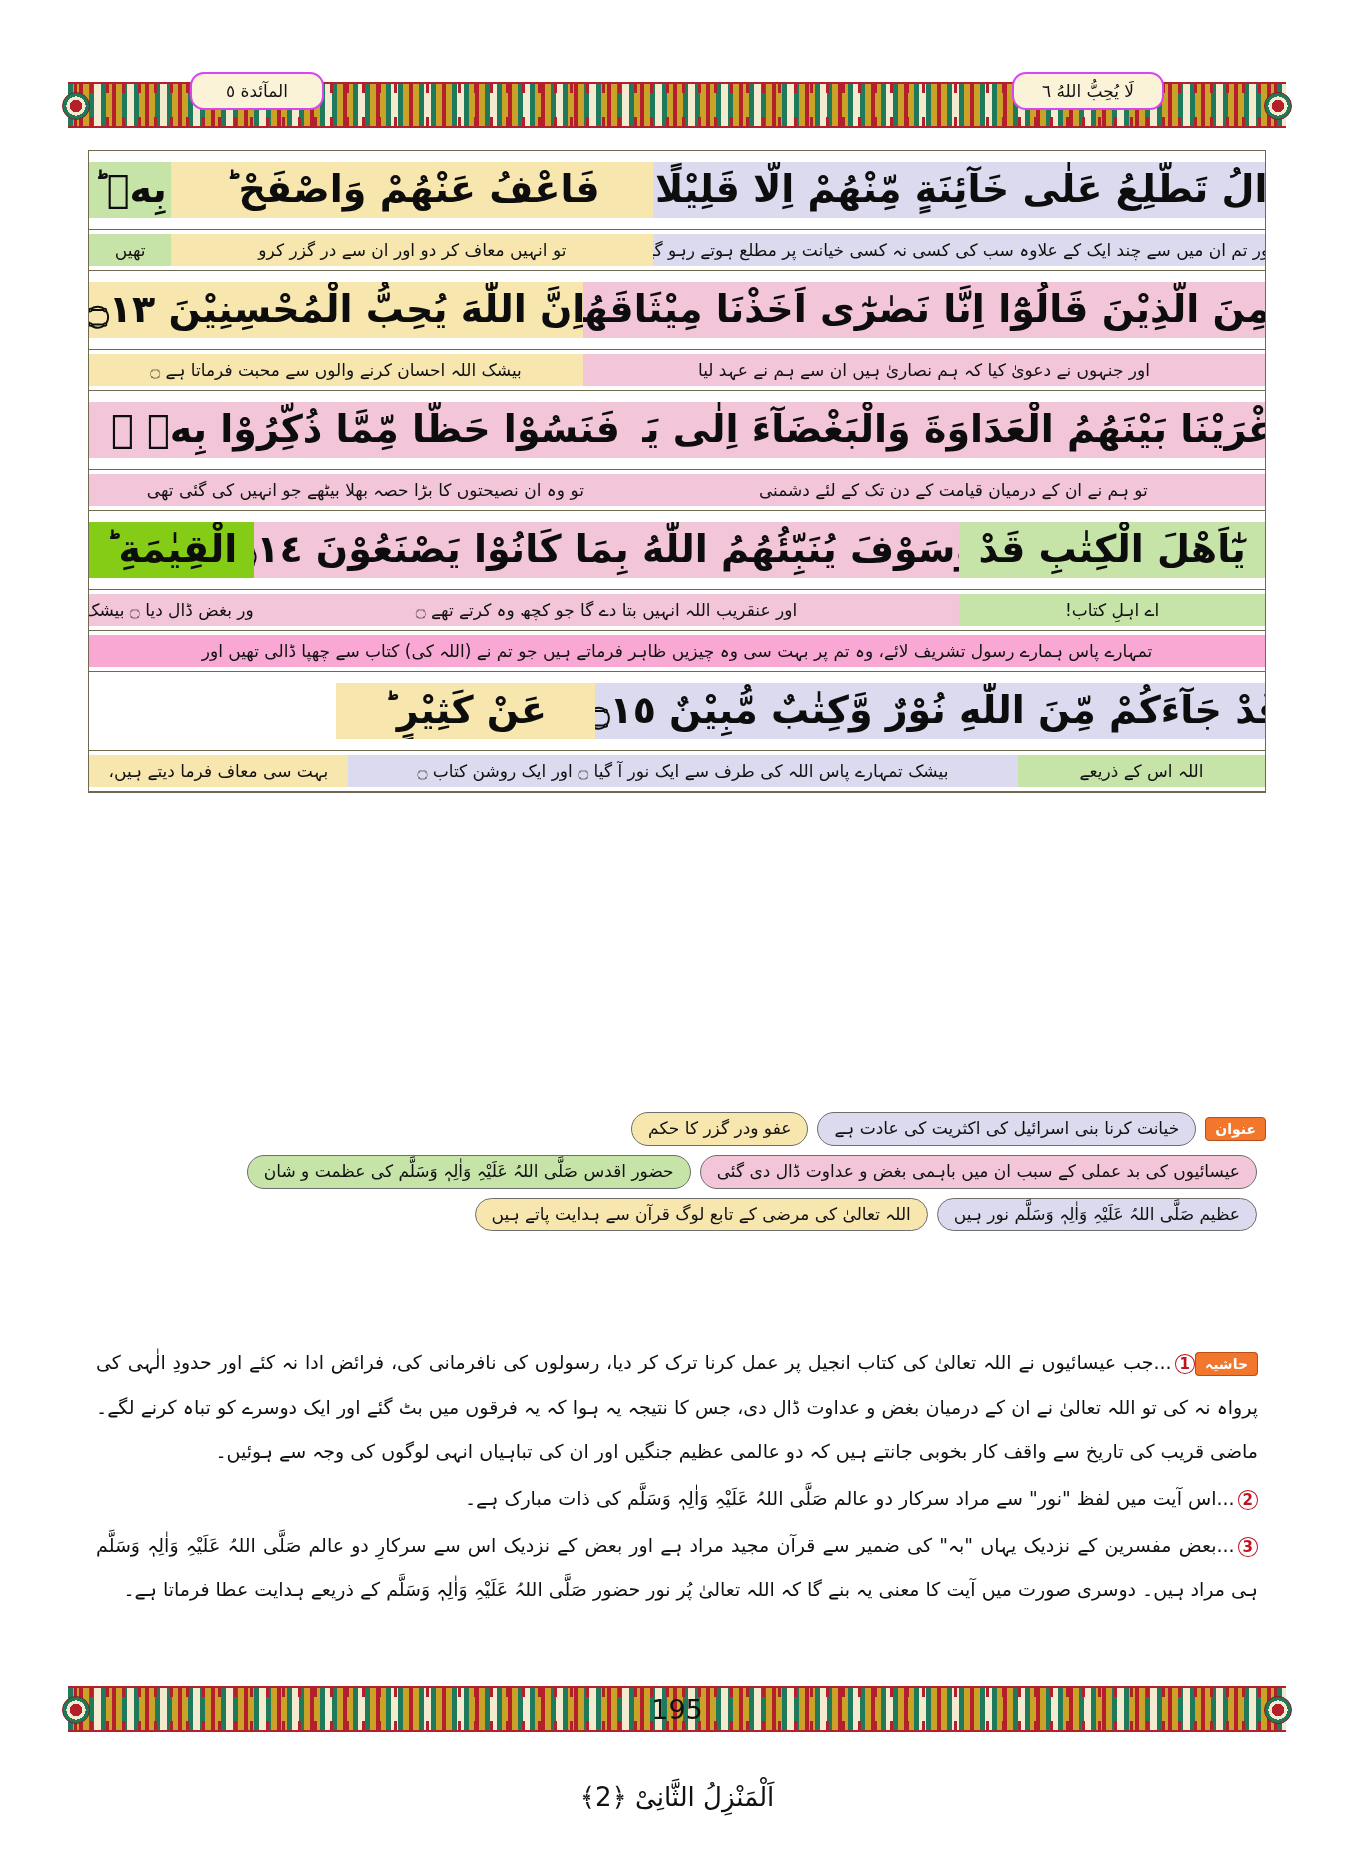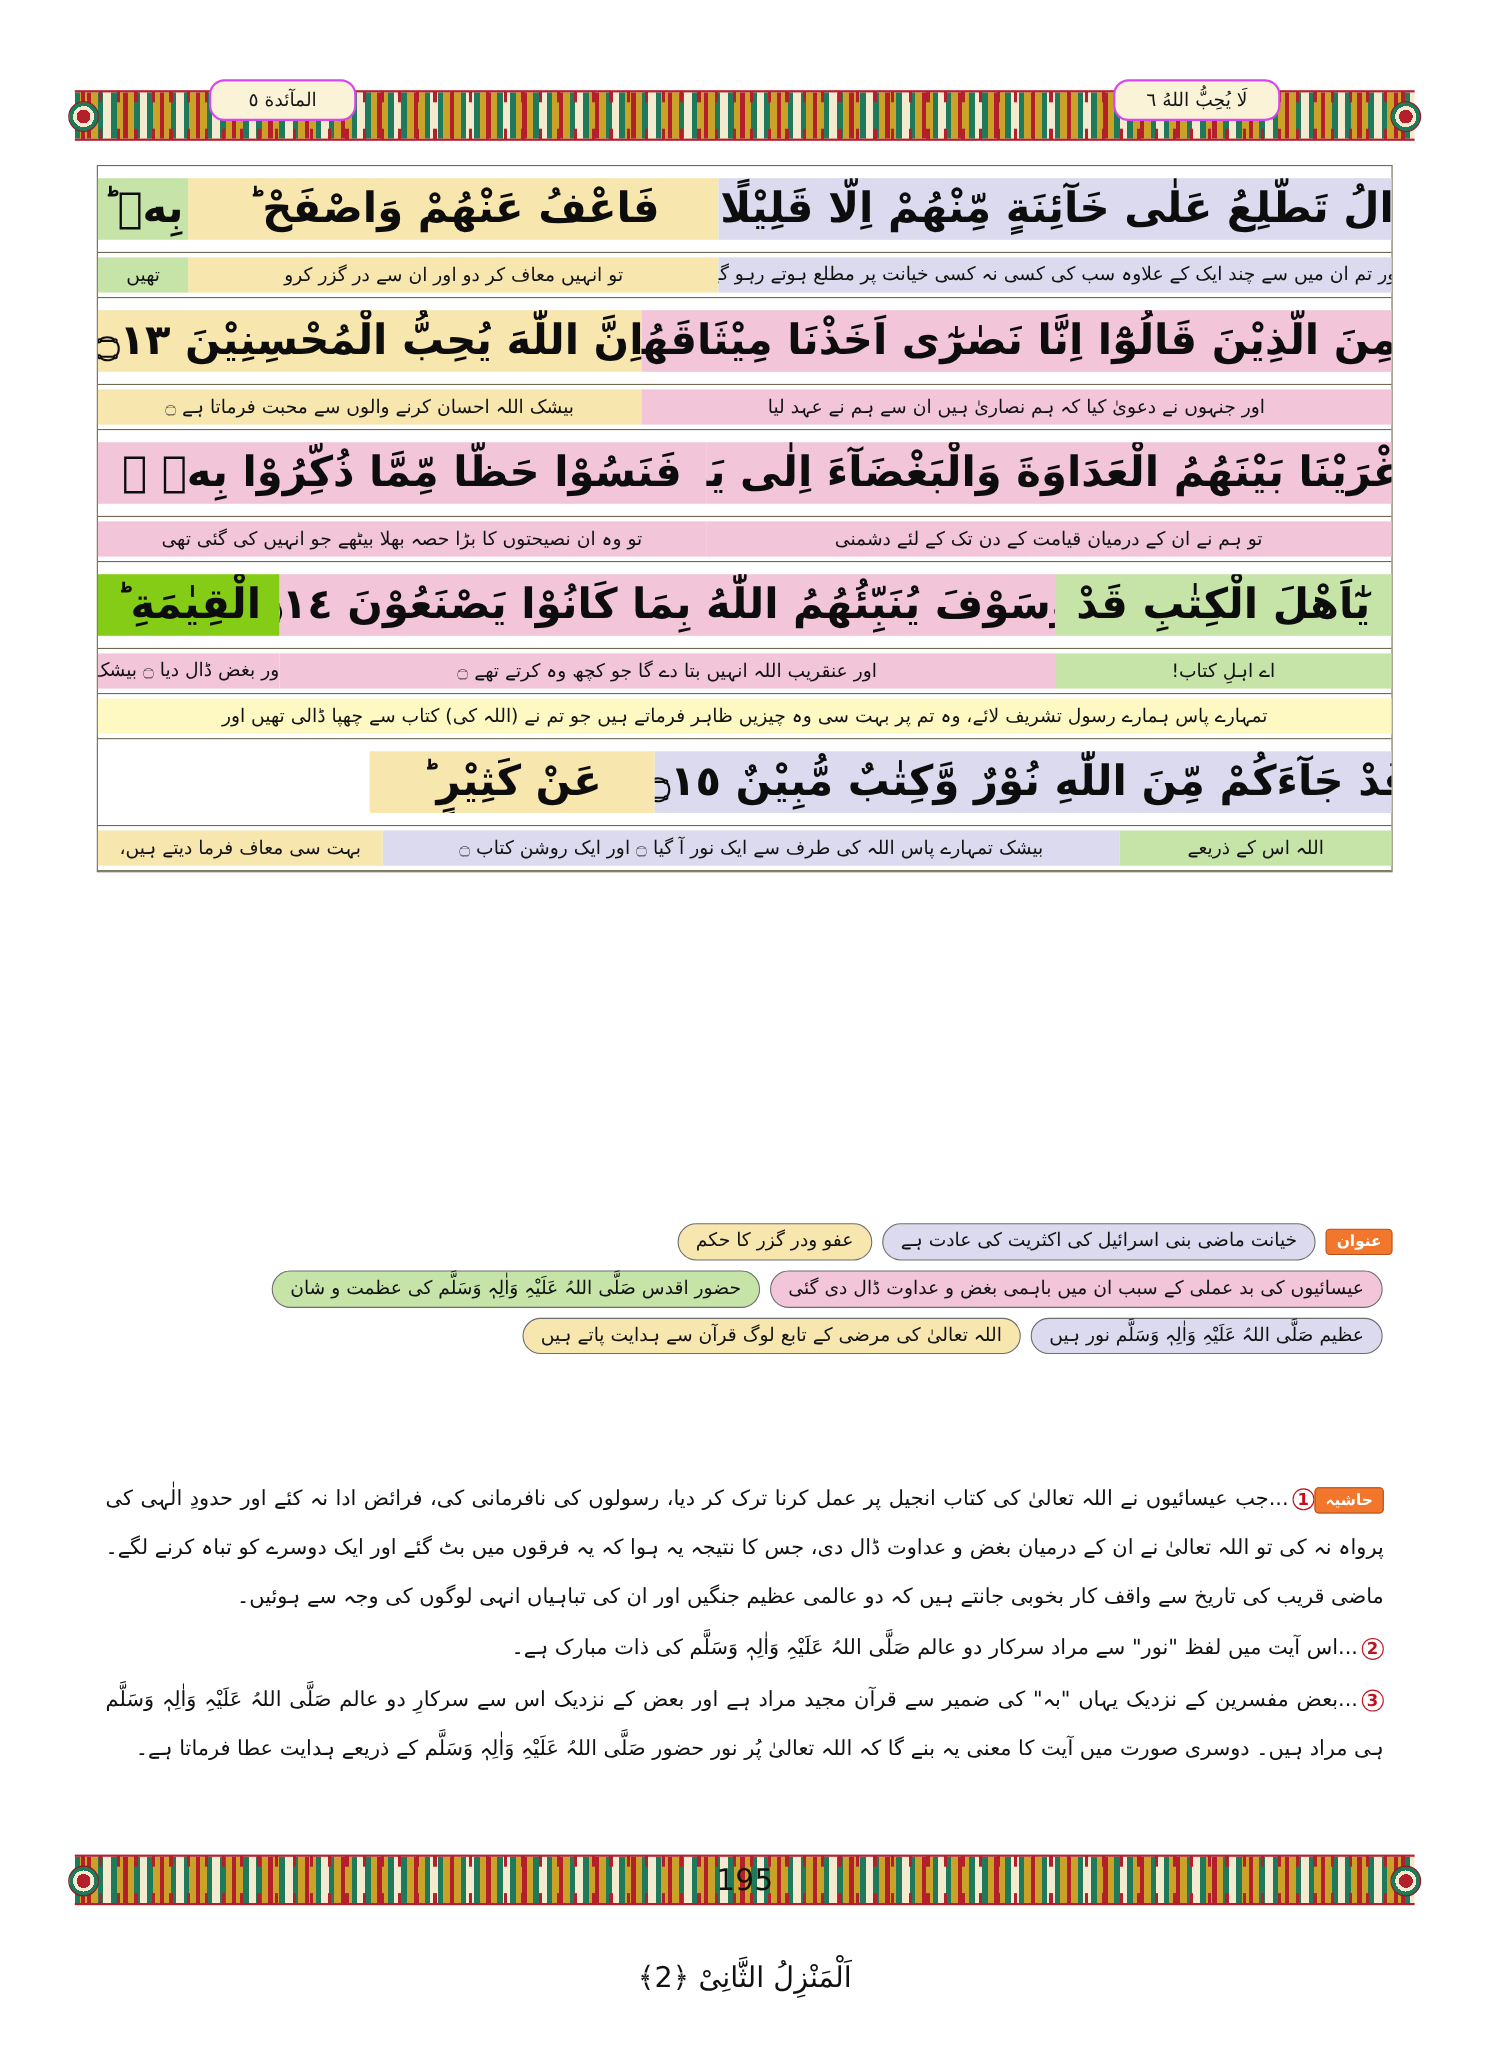--- a/index.html
+++ b/index.html
@@ -249,37 +249,37 @@
         <div class="seg" style="background: rgb(198, 227, 168); flex: 0 0 26%; width: 26%;">يٰٓاَهْلَ الْكِتٰبِ قَدْ</div>
         <div class="seg" style="background: rgb(242, 197, 217); flex: 0 0 60%; width: 60%;">وَسَوْفَ يُنَبِّئُهُمُ اللّٰهُ بِمَا كَانُوْا يَصْنَعُوْنَ ۝١٤</div>
         <div class="seg" style="background: #84cc16; flex: 0 0 14%; width: 14%;">الْقِيٰمَةِ ؕ</div>
       </div>
       <div class="trans-row">
         <div class="seg" style="background: rgb(198, 227, 168); flex: 0 0 26%; width: 26%;">اے اہلِ کتاب!</div>
         <div class="seg" style="background: rgb(242, 197, 217); flex: 0 0 60%; width: 60%;">اور عنقریب اللہ انہیں بتا دے گا جو کچھ وہ کرتے تھے ۝</div>
         <div class="seg" style="background: rgb(242, 197, 217); flex: 0 0 14%; width: 14%;">اور بغض ڈال دیا ۝ بیشک</div>
       </div>
       <div class="trans-row">
-        <div class="seg" style="background: #fef9c3; flex: 0 0 100%; width: 100%;">تمہارے پاس ہمارے رسول تشریف لائے، وہ تم پر بہت سی وہ چیزیں ظاہر فرماتے ہیں جو تم نے (اللہ کی) کتاب سے چھپا ڈالی تھیں اور</div>
+        <div class="seg" style="background: #f9a8d4; flex: 0 0 100%; width: 100%;">تمہارے پاس ہمارے رسول تشریف لائے، وہ تم پر بہت سی وہ چیزیں ظاہر فرماتے ہیں جو تم نے (اللہ کی) کتاب سے چھپا ڈالی تھیں اور</div>
       </div>
       <div class="ayah-row">
         <div class="seg" style="background: rgb(219, 218, 238); flex: 0 0 57%; width: 57%;">قَدْ جَآءَكُمْ مِّنَ اللّٰهِ نُوْرٌ وَّكِتٰبٌ مُّبِيْنٌ ۝١٥ ۙ</div>
         <div class="seg" style="background: rgb(247, 230, 174); flex: 0 0 22%; width: 22%;">عَنْ كَثِيْرٍ ؕ</div>
       </div>
       <div class="trans-row">
         <div class="seg" style="background: rgb(198, 227, 168); flex: 0 0 21%; width: 21%;">اللہ اس کے ذریعے</div>
         <div class="seg" style="background: rgb(219, 218, 238); flex: 0 0 57%; width: 57%;">بیشک تمہارے پاس اللہ کی طرف سے ایک نور آ گیا ۝ اور ایک روشن کتاب ۝</div>
         <div class="seg" style="background: rgb(247, 230, 174); flex: 0 0 22%; width: 22%;">بہت سی معاف فرما دیتے ہیں،</div>
       </div>
     </div>
 
   <div class="headings" id="headings">
       <div class="heading-line">
         <span class="pill-tag">عنوان</span>
-        <span class="pill" style="background: rgb(219, 218, 238);">خیانت ماضی بنی اسرائیل کی اکثریت کی عادت ہے</span>
+        <span class="pill" style="background: rgb(219, 218, 238);">خیانت کرنا بنی اسرائیل کی اکثریت کی عادت ہے</span>
         <span class="pill" style="background: rgb(247, 230, 174);">عفو ودر گزر کا حکم</span>
       </div>
       <div class="heading-line">
         <span style="width: 0px;"></span>
         <span class="pill" style="background: rgb(242, 197, 217);">عیسائیوں کی بد عملی کے سبب ان میں باہمی بغض و عداوت ڈال دی گئی</span>
         <span class="pill" style="background: rgb(198, 227, 168);">حضور اقدس صَلَّی اللہُ عَلَیْہِ وَاٰلِہٖ وَسَلَّم کی عظمت و شان</span>
       </div>
       <div class="heading-line">
         <span style="width: 0px;"></span>
         <span class="pill" style="background: rgb(219, 218, 238);">عظیم صَلَّی اللہُ عَلَیْہِ وَاٰلِہٖ وَسَلَّم نور ہیں</span>

